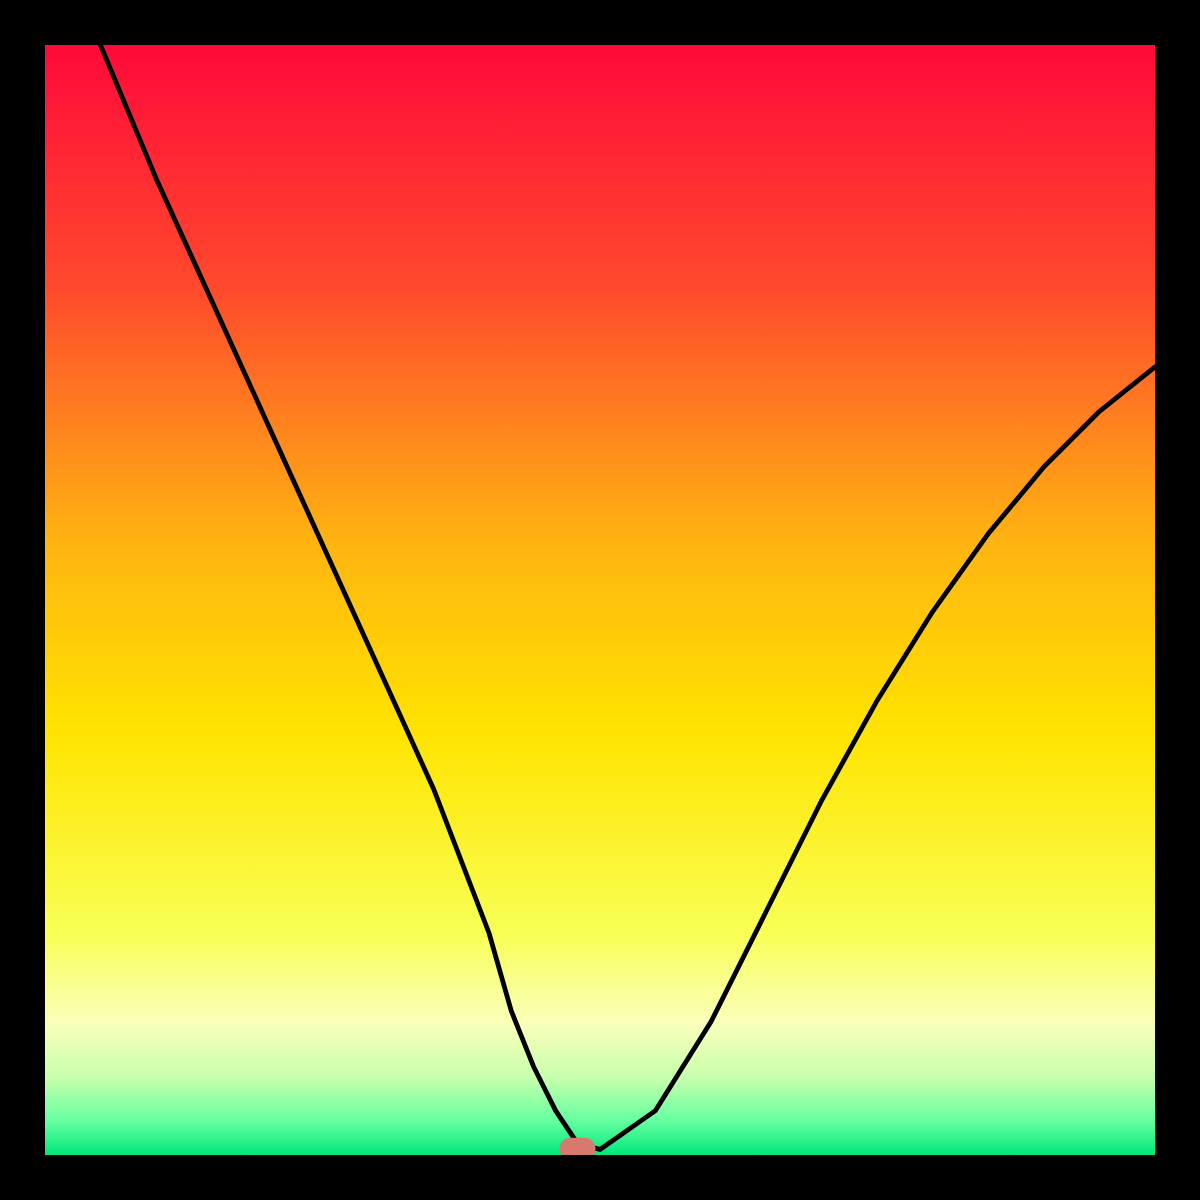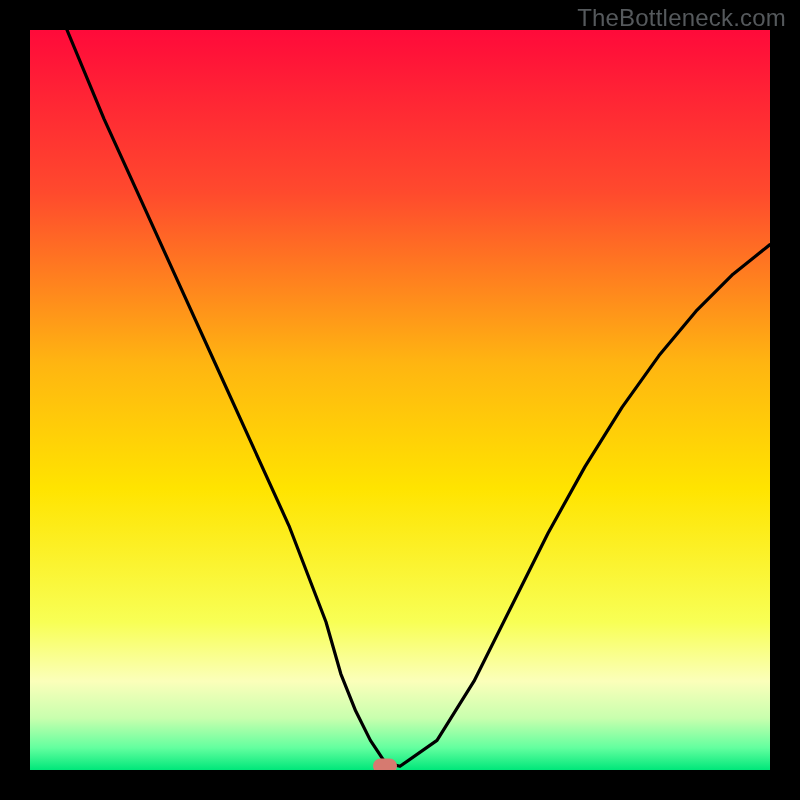--- a/index.html
+++ b/index.html
@@ -53,21 +53,20 @@
     border-radius: 8px;
     z-index: 6;
     transform: translate(-50%, -50%);
   }
 </style>
 </head>
 <body>
 
 <div class="frame">
 
-  <div class="watermark">TheBottleneck.com</div>
 
   <div class="plot">
 
     <svg class="gradient" viewBox="0 0 740 740" preserveAspectRatio="none">
       <defs>
         <linearGradient id="bg" x1="0" y1="0" x2="0" y2="1">
             <stop offset="0%" stop-color="#ff0a3a"></stop>
             <stop offset="22%" stop-color="#ff4a2d"></stop>
             <stop offset="45%" stop-color="#ffb511"></stop>
             <stop offset="62%" stop-color="#ffe400"></stop>

